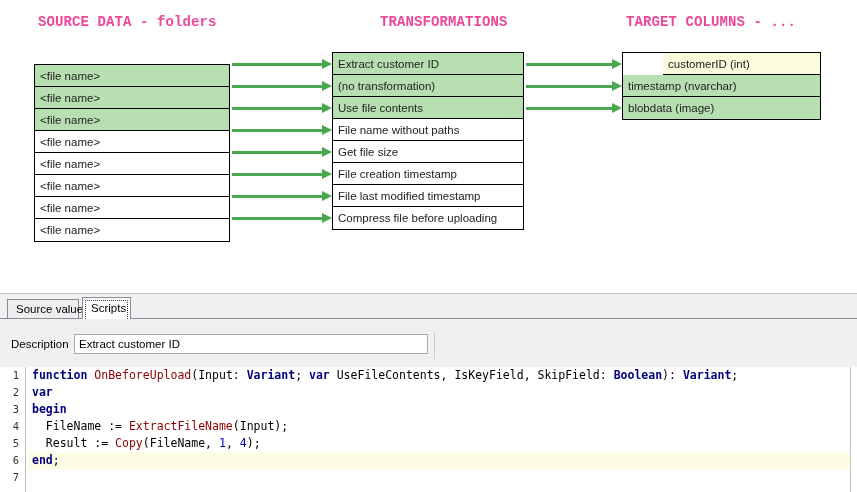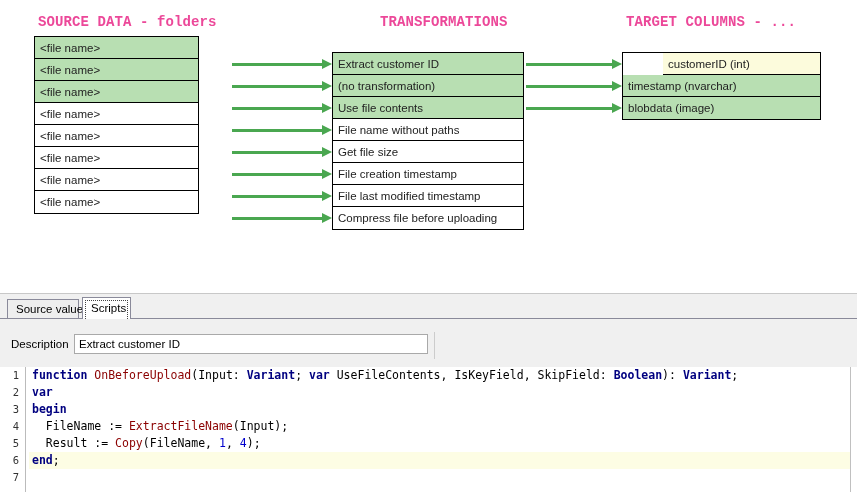--- a/index.html
+++ b/index.html
@@ -37,21 +37,21 @@
   #heading-source   { left: 38px;  top: 14px; }
   #heading-transform{ left: 332px; top: 14px; margin-left: 48px; }
   #heading-target   { left: 626px; top: 14px; }
 
   .column-box {
     position: absolute;
     border: 1px solid #000000;
     box-sizing: border-box;
     background: #ffffff;
   }
-  #source-column    { left: 34px;  top: 36px; width: 165px; }
+  #source-column    { left: 34px;  top: 64px; width: 196px; }
   #transform-column { left: 332px; top: 52px; width: 192px; }
   #target-column    { left: 622px; top: 52px; width: 199px; }
 
   .cell {
     height: 22px;
     line-height: 22px;
     box-sizing: border-box;
     border-bottom: 1px solid #000000;
     padding: 0 5px;
     font-size: 11.5px;

